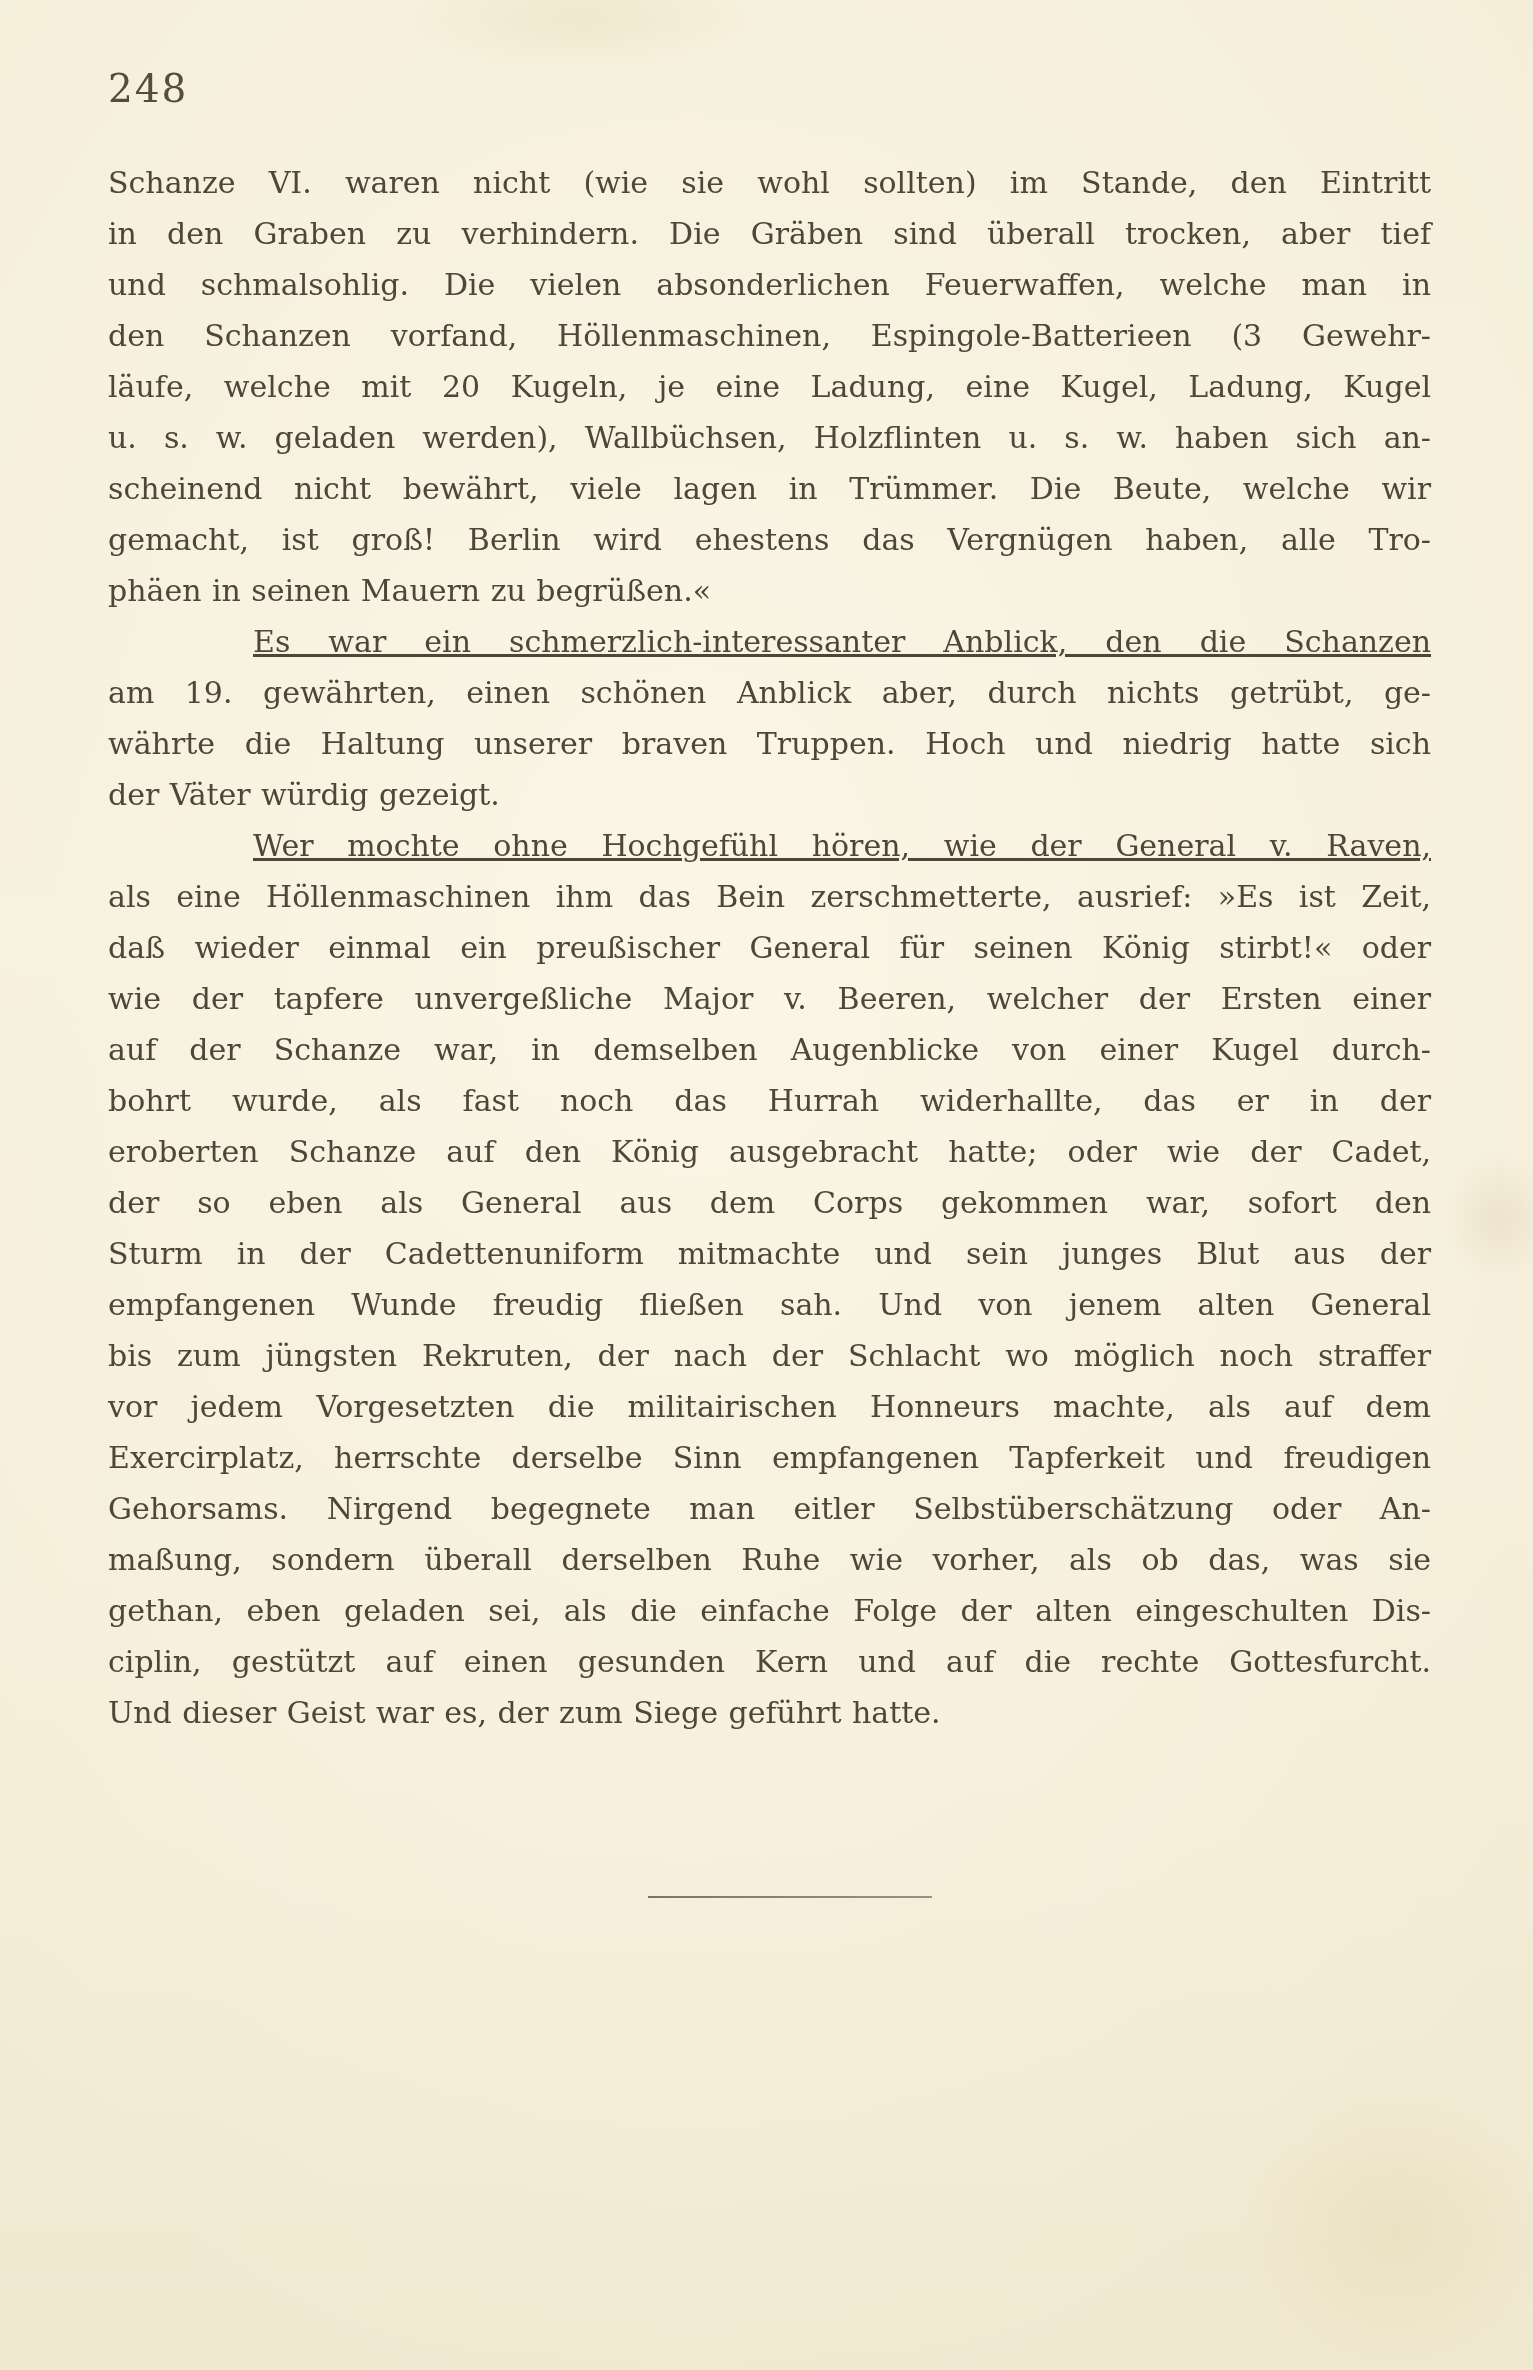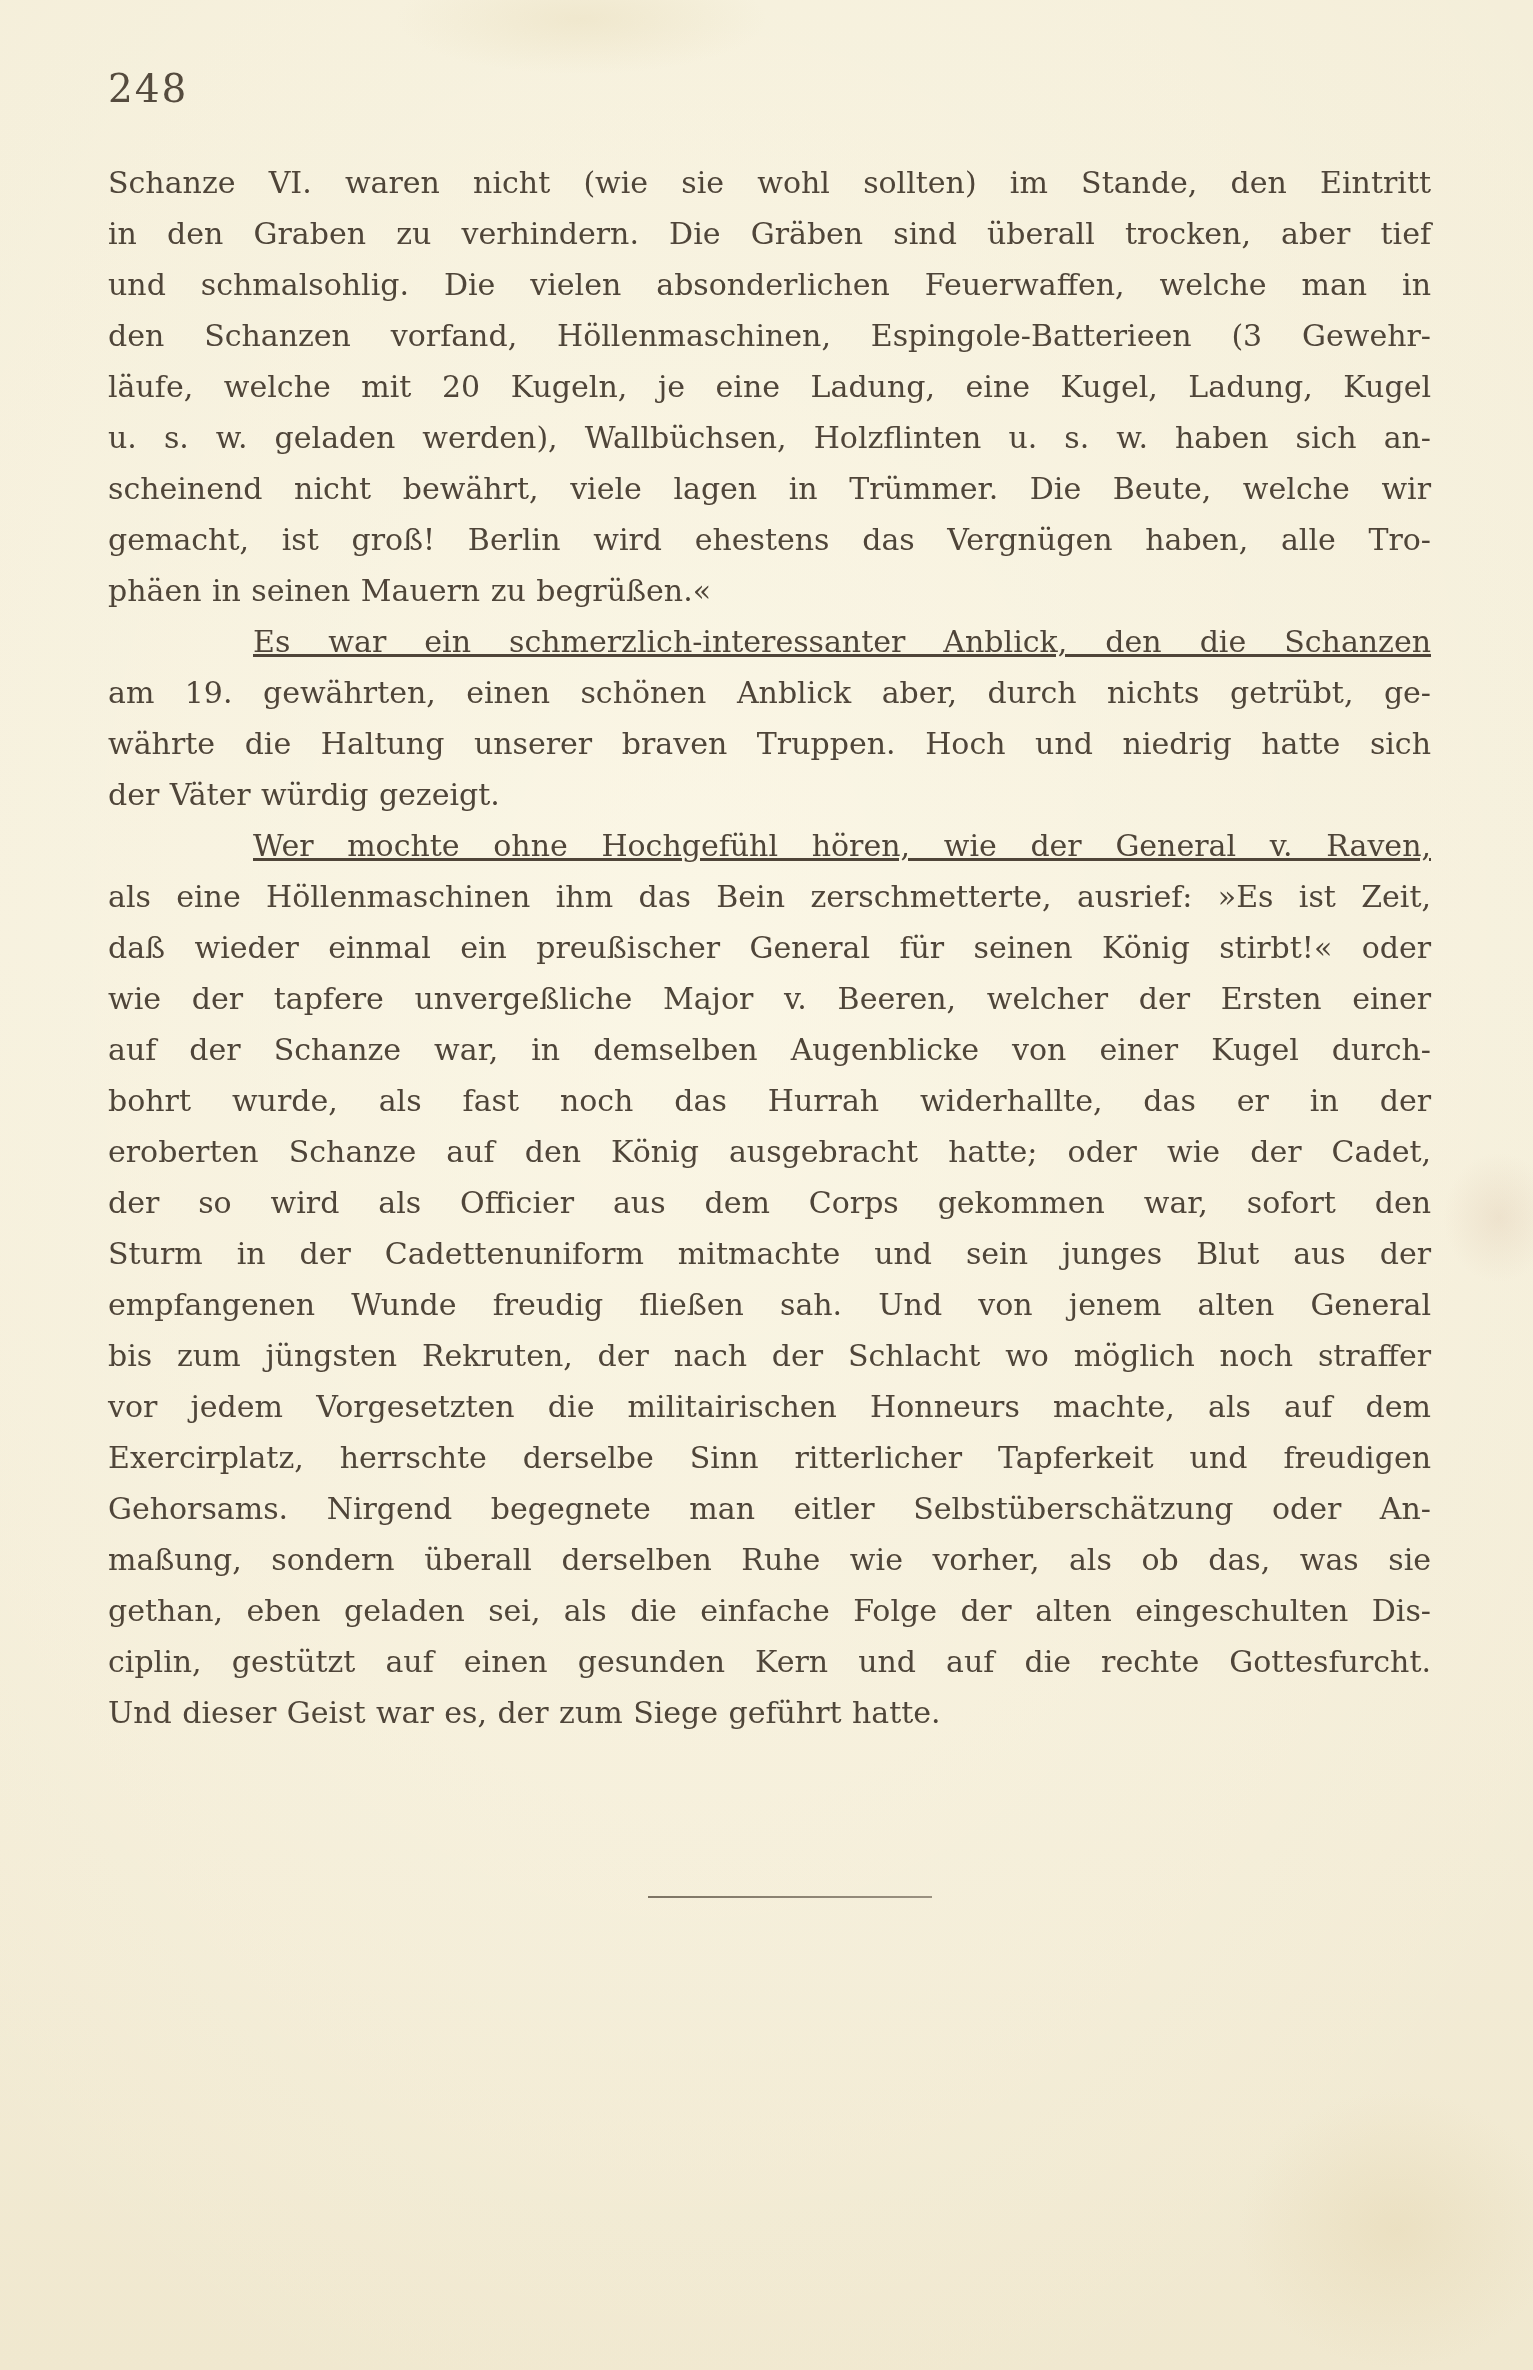--- a/index.html
+++ b/index.html
@@ -97,26 +97,26 @@
       <div class="text-line indented">am 19. gewährten, einen schönen Anblick aber, durch nichts getrübt, ge-</div>
       <div class="text-line indented">währte die Haltung unserer braven Truppen. Hoch und niedrig hatte sich</div>
       <div class="text-line para-end indented">der Väter würdig gezeigt.</div>
       <div class="text-line para-start indented">Wer mochte ohne Hochgefühl hören, wie der General v. Raven,</div>
       <div class="text-line indented">als eine Höllenmaschinen ihm das Bein zerschmetterte, ausrief: »Es ist Zeit,</div>
       <div class="text-line indented">daß wieder einmal ein preußischer General für seinen König stirbt!« oder</div>
       <div class="text-line indented">wie der tapfere unvergeßliche Major v. Beeren, welcher der Ersten einer</div>
       <div class="text-line indented">auf der Schanze war, in demselben Augenblicke von einer Kugel durch-</div>
       <div class="text-line indented">bohrt wurde, als fast noch das Hurrah widerhallte, das er in der</div>
       <div class="text-line indented">eroberten Schanze auf den König ausgebracht hatte; oder wie der Cadet,</div>
-      <div class="text-line indented">der so wird als Officier aus dem Corps gekommen war, sofort den</div>
+      <div class="text-line indented">der so eben als General aus dem Corps gekommen war, sofort den</div>
       <div class="text-line indented">Sturm in der Cadettenuniform mitmachte und sein junges Blut aus der</div>
       <div class="text-line indented">empfangenen Wunde freudig fließen sah. Und von jenem alten General</div>
       <div class="text-line indented">bis zum jüngsten Rekruten, der nach der Schlacht wo möglich noch straffer</div>
       <div class="text-line indented">vor jedem Vorgesetzten die militairischen Honneurs machte, als auf dem</div>
-      <div class="text-line indented">Exercirplatz, herrschte derselbe Sinn ritterlicher Tapferkeit und freudigen</div>
+      <div class="text-line indented">Exercirplatz, herrschte derselbe Sinn empfangenen Tapferkeit und freudigen</div>
       <div class="text-line indented">Gehorsams. Nirgend begegnete man eitler Selbstüberschätzung oder An-</div>
       <div class="text-line indented">maßung, sondern überall derselben Ruhe wie vorher, als ob das, was sie</div>
       <div class="text-line indented">gethan, eben geladen sei, als die einfache Folge der alten eingeschulten Dis-</div>
       <div class="text-line indented">ciplin, gestützt auf einen gesunden Kern und auf die rechte Gottesfurcht.</div>
       <div class="text-line para-end indented">Und dieser Geist war es, der zum Siege geführt hatte.</div>
     </div>
 
   <div class="divider-rule"></div>
 </div>
 

